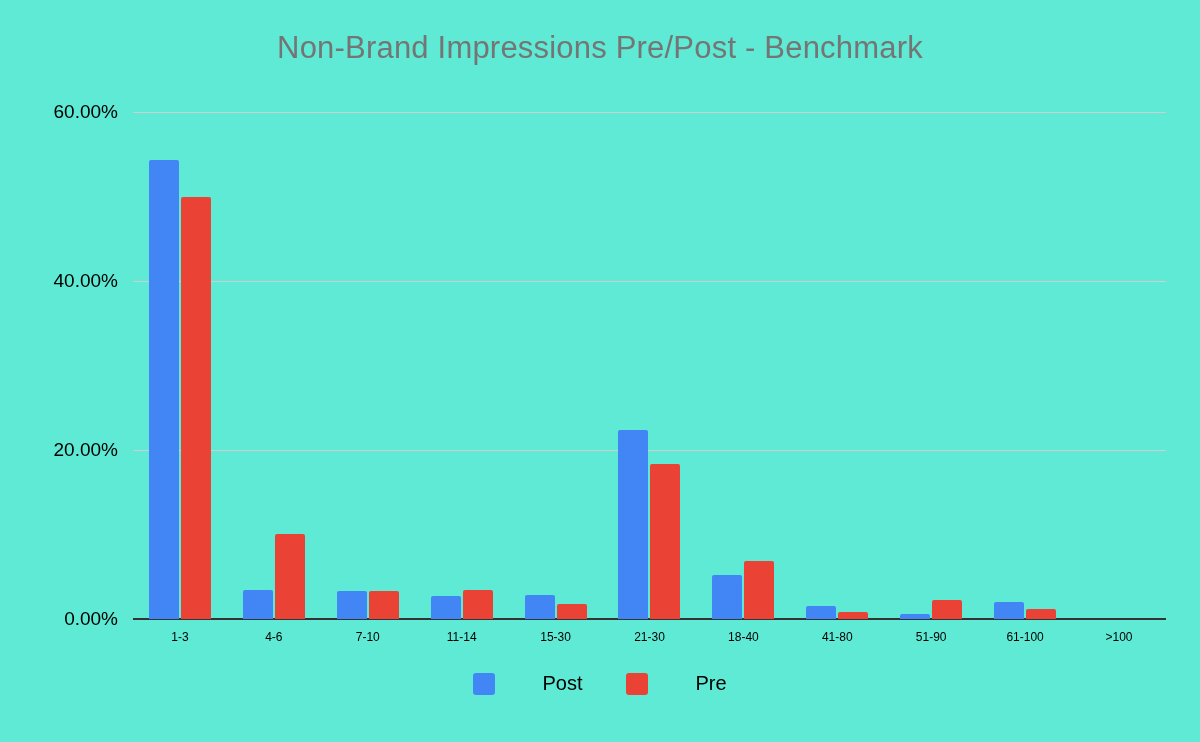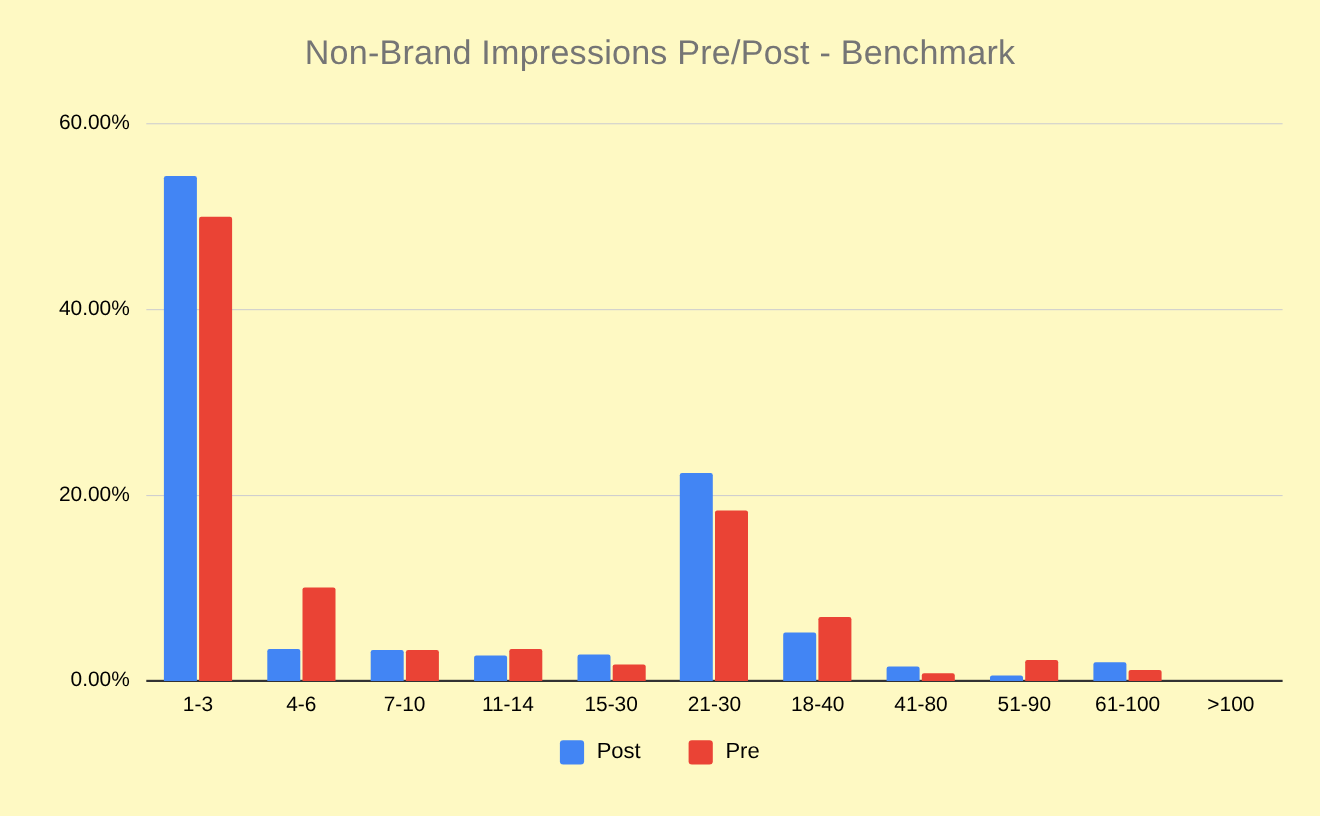--- a/index.html
+++ b/index.html
@@ -13,21 +13,21 @@
     height: 742px;
     overflow: hidden;
     font-family: "Liberation Sans", sans-serif;
     -webkit-font-smoothing: antialiased;
   }
 
   .chart-root {
     position: relative;
     width: 1200px;
     height: 742px;
-    background: #fef9c3;
+    background: #5eead4;
   }
 
   
   .chart-title {
     position: absolute;
     top: 30px;
     left: 0;
     width: 1200px;
     text-align: center;
     font-size: 31px;
@@ -105,21 +105,21 @@
   .x-axis {
     position: absolute;
     left: 133px;
     top: 630px;
     width: 1033px;
     display: flex;
   }
   .x-tick {
     flex: 1 1 0;
     text-align: center;
-    font-size: 19px;
+    font-size: 12px;
     color: #000000;
     white-space: nowrap;
   }
 
   
   .legend {
     position: absolute;
     left: 0;
     top: 672px;
     width: 1200px;
@@ -135,20 +135,21 @@
   }
   .legend-swatch {
     width: 22px;
     height: 22px;
     border-radius: 3px;
   }
   .legend-label {
     font-size: 20px;
     color: #000000;
     white-space: nowrap;
+    margin-left: 36px;
   }
 </style>
 </head>
 <body>
 
 <div class="chart-root">
 
   <div class="chart-title">Non-Brand Impressions Pre/Post - Benchmark</div>
 
   <div class="y-axis-labels">

